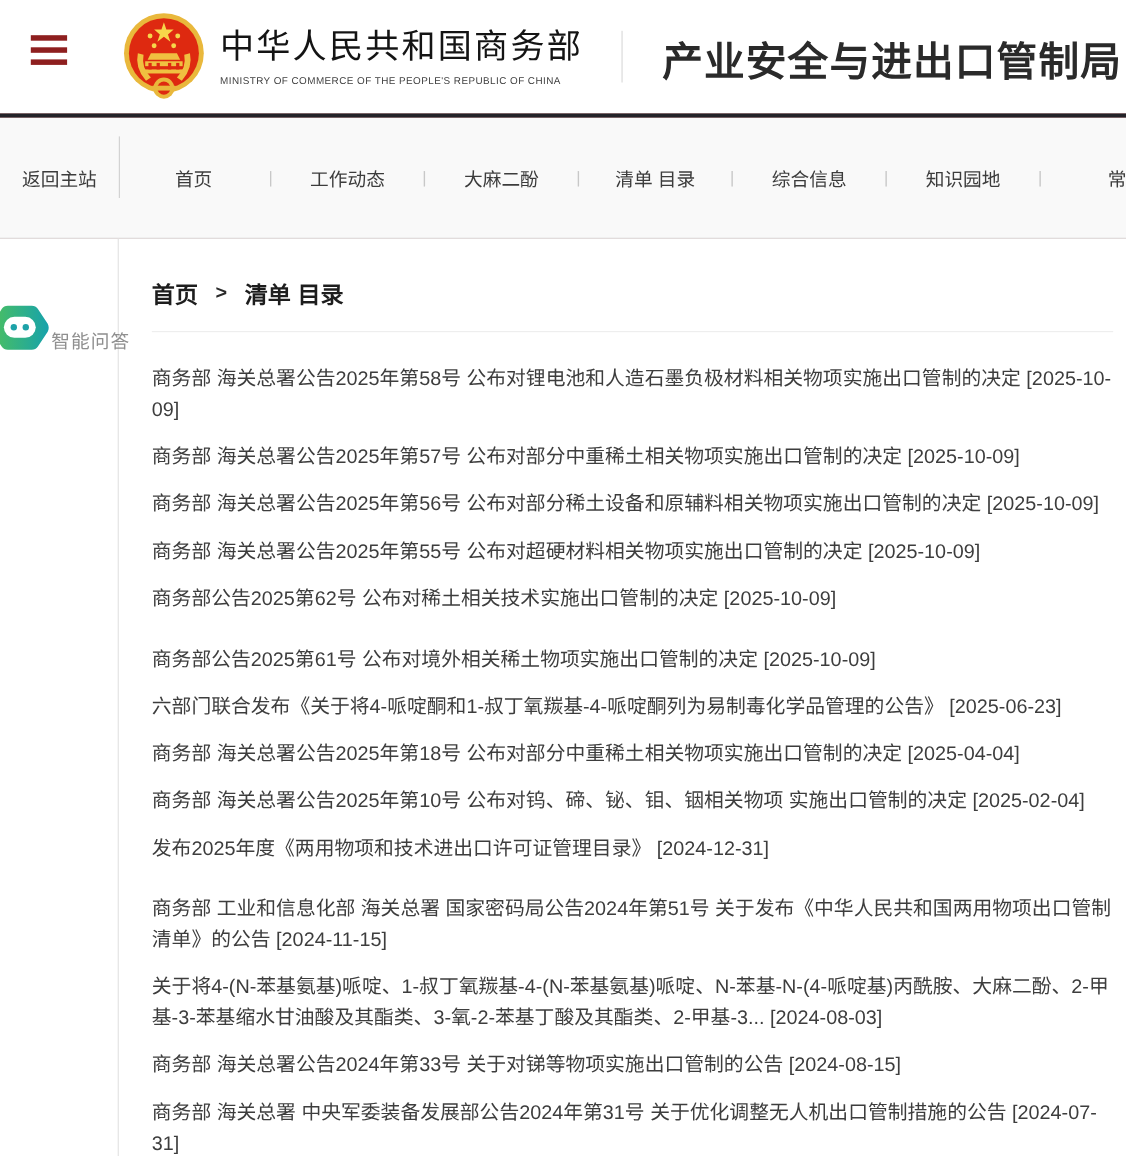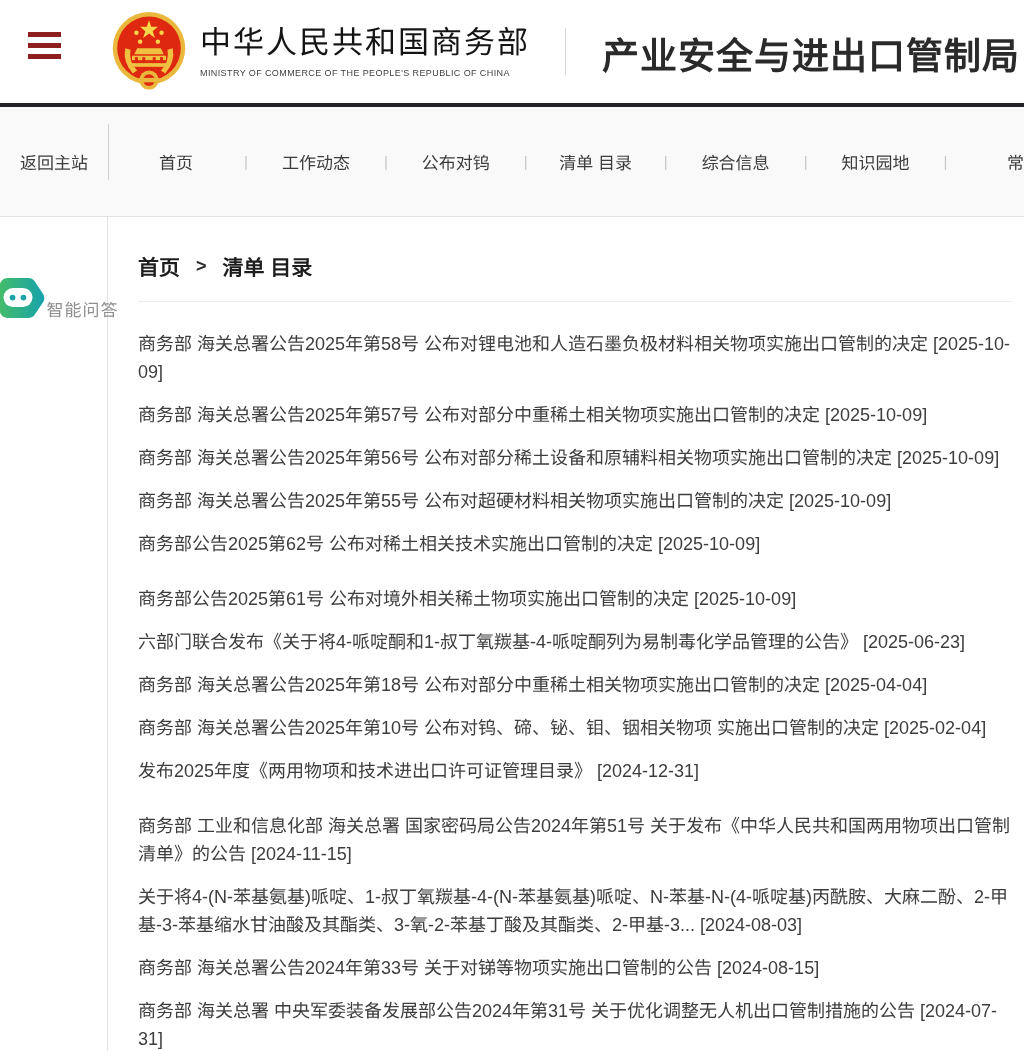--- a/index.html
+++ b/index.html
@@ -93,21 +93,21 @@
   <div class="dark-strip"></div>
 
   <div class="nav">
     <div class="nav-back">返回主站</div>
     <div class="nav-vline"></div>
     <div class="nav-items">
         <span class="nav-item">首页</span>
         <span class="nav-sep">|</span>
         <span class="nav-item">工作动态</span>
         <span class="nav-sep">|</span>
-        <span class="nav-item">公布对钨</span>
+        <span class="nav-item">大麻二酚</span>
         <span class="nav-sep">|</span>
         <span class="nav-item">清单 目录</span>
         <span class="nav-sep">|</span>
         <span class="nav-item">综合信息</span>
         <span class="nav-sep">|</span>
         <span class="nav-item">知识园地</span>
         <span class="nav-sep">|</span>
         <span class="nav-item">常</span>
       </div>
   </div>

